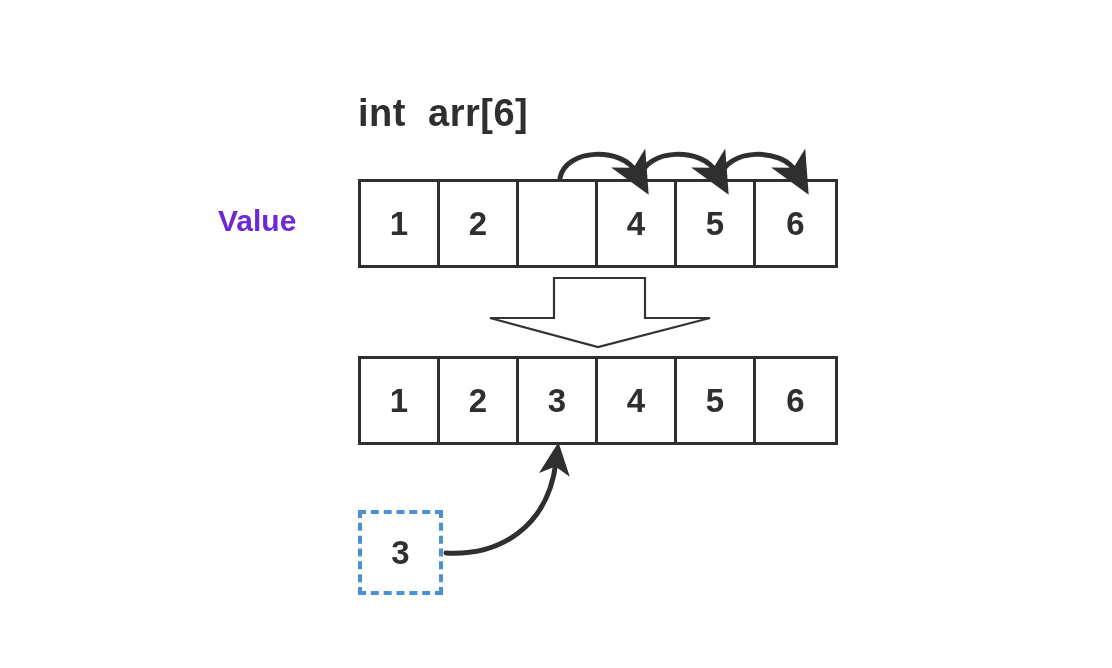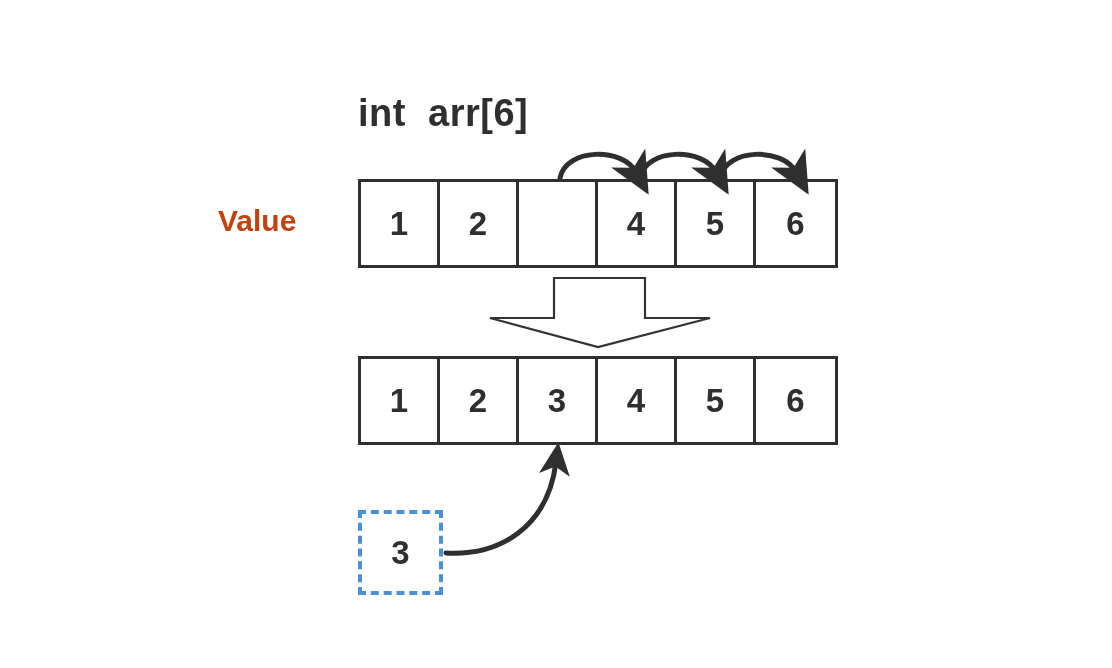--- a/index.html
+++ b/index.html
@@ -31,21 +31,21 @@
     white-space: pre;
   }
 
   
   .row-label {
     position: absolute;
     left: 218px;
     top: 204px;
     font-size: 30px;
     font-weight: 700;
-    color: #c2410c;
+    color: #6d28d9;
   }
 
   
   .array-row {
     position: absolute;
     display: flex;
     border: 3px solid #2f2f2f;
     box-sizing: border-box;
     background: #ffffff;
   }

